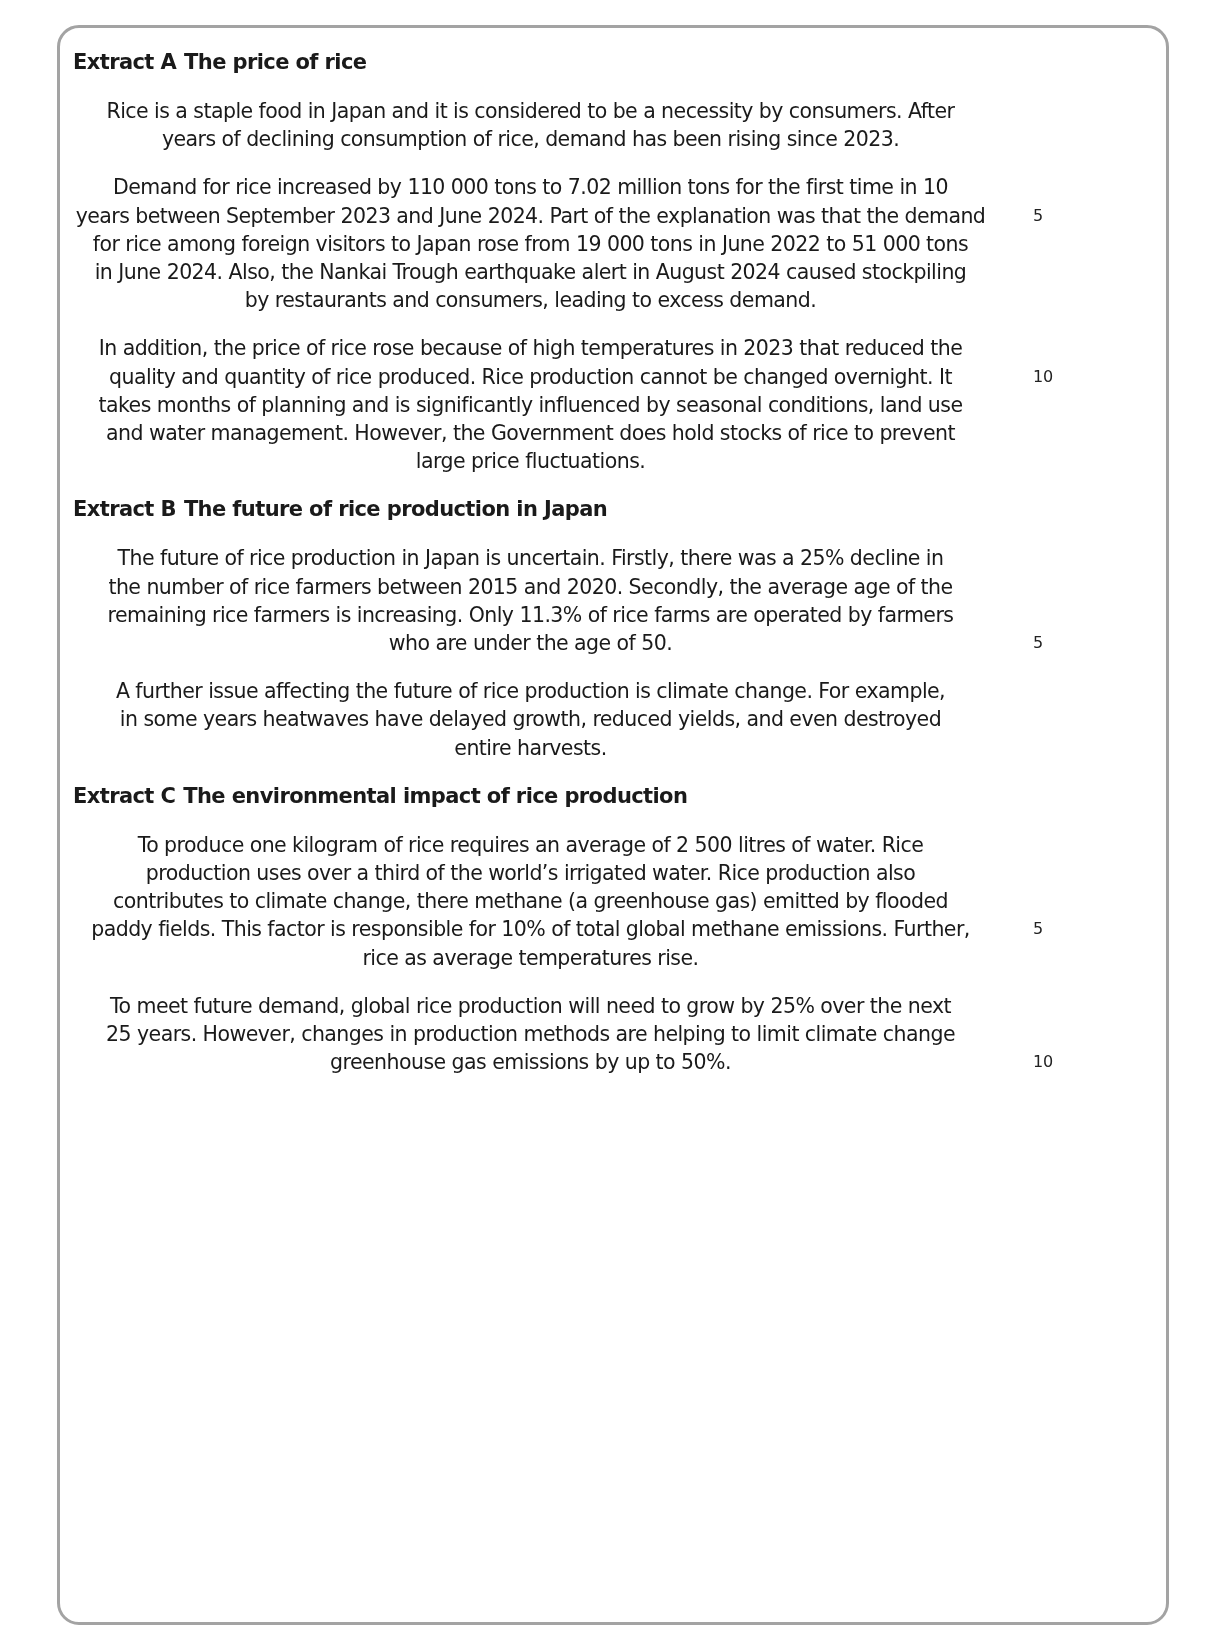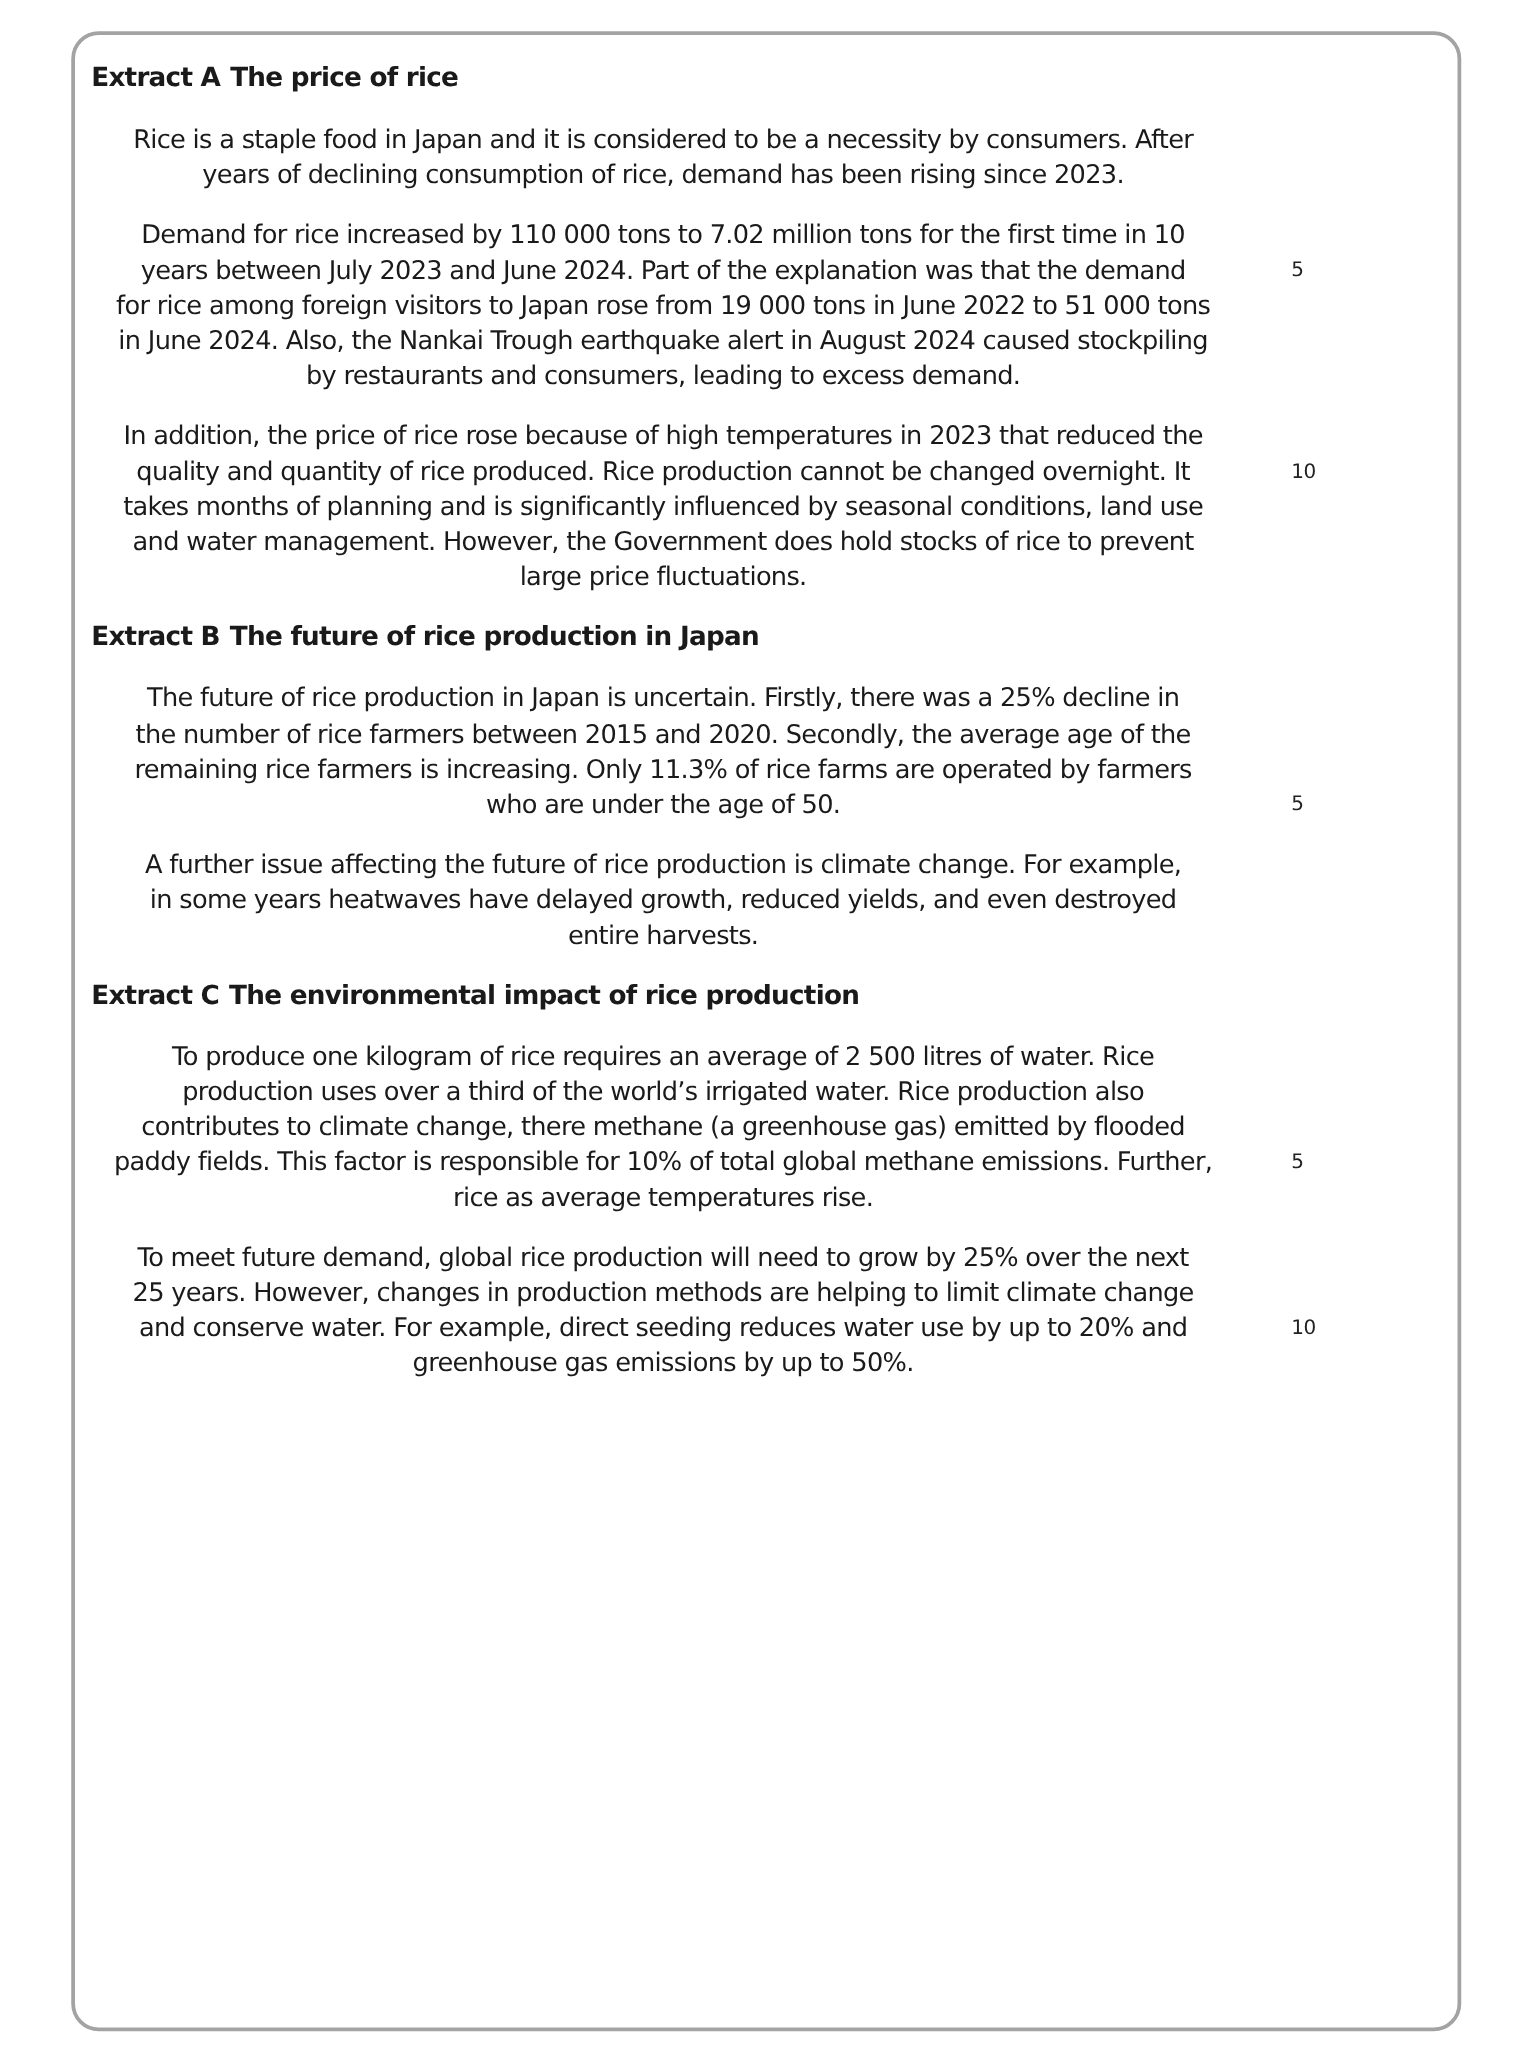--- a/index.html
+++ b/index.html
@@ -69,21 +69,21 @@
 
 <div class="content" id="content">
     <section>
       <div class="heading"><span class="label">Extract A</span><span>The price of rice</span></div>
       <div class="para">
         <span class="line">Rice is a staple food in Japan and it is considered to be a necessity by consumers. After</span>
         <span class="line">years of declining consumption of rice, demand has been rising since 2023.</span>
       </div>
       <div class="para">
         <span class="line">Demand for rice increased by 110 000 tons to 7.02 million tons for the first time in 10</span>
-        <span class="line">years between July 2023 and June 2024. Part of the explanation was that the demand</span>
+        <span class="line">years between September 2023 and June 2024. Part of the explanation was that the demand</span>
         <span class="line">for rice among foreign visitors to Japan rose from 19 000 tons in June 2022 to 51 000 tons</span>
         <span class="line">in June 2024. Also, the Nankai Trough earthquake alert in August 2024 caused stockpiling</span>
         <span class="line">by restaurants and consumers, leading to excess demand.</span>
         <span class="lineno" style="top: 28.2px;">5</span>
       </div>
       <div class="para">
         <span class="line">In addition, the price of rice rose because of high temperatures in 2023 that reduced the</span>
         <span class="line">quality and quantity of rice produced. Rice production cannot be changed overnight. It</span>
         <span class="line">takes months of planning and is significantly influenced by seasonal conditions, land use</span>
         <span class="line">and water management. However, the Government does hold stocks of rice to prevent</span>
@@ -112,18 +112,17 @@
         <span class="line">To produce one kilogram of rice requires an average of 2 500 litres of water. Rice</span>
         <span class="line">production uses over a third of the world’s irrigated water. Rice production also</span>
         <span class="line">contributes to climate change, there methane (a greenhouse gas) emitted by flooded</span>
         <span class="line">paddy fields. This factor is responsible for 10% of total global methane emissions. Further,</span>
         <span class="line">rice as average temperatures rise.</span>
         <span class="lineno" style="top: 84.6px;">5</span>
       </div>
       <div class="para">
         <span class="line">To meet future demand, global rice production will need to grow by 25% over the next</span>
         <span class="line">25 years. However, changes in production methods are helping to limit climate change</span>
-        <span class="line">and conserve water. For example, direct seeding reduces water use by up to 20% and</span>
         <span class="line">greenhouse gas emissions by up to 50%.</span>
         <span class="lineno" style="top: 56.4px;">10</span>
       </div>
     </section>
   </div>
 
 </body></html>

